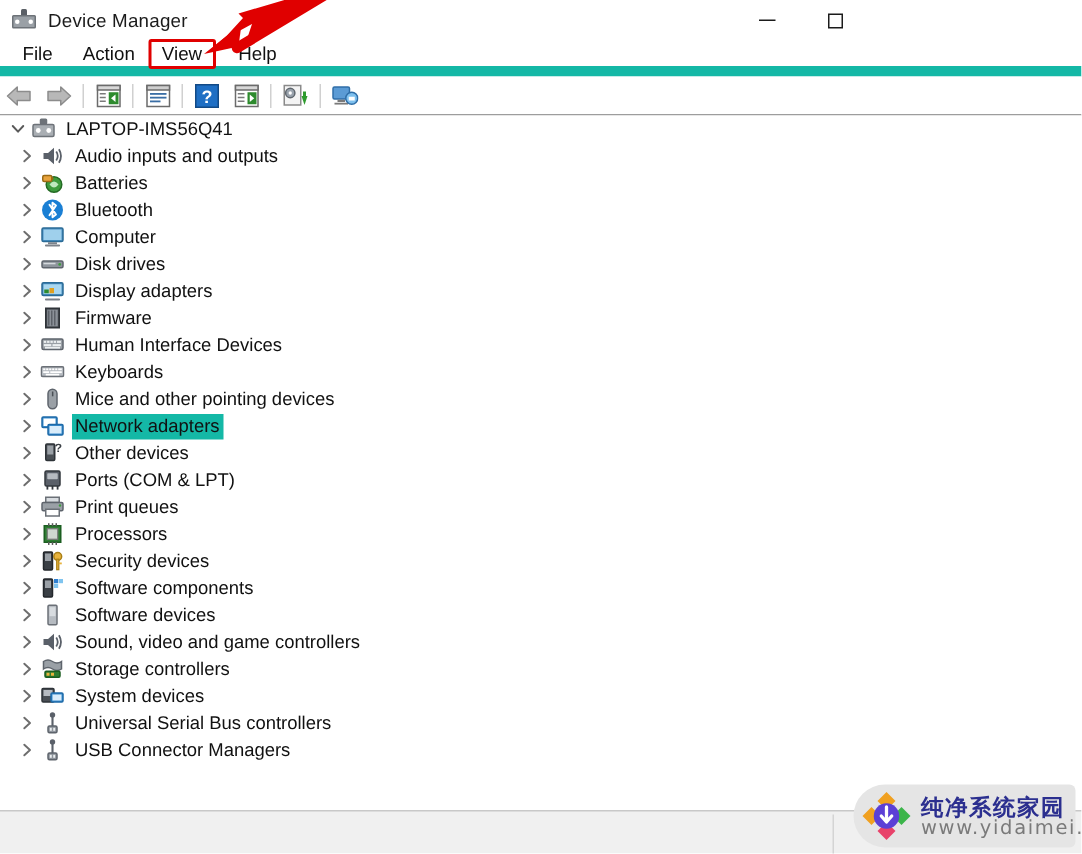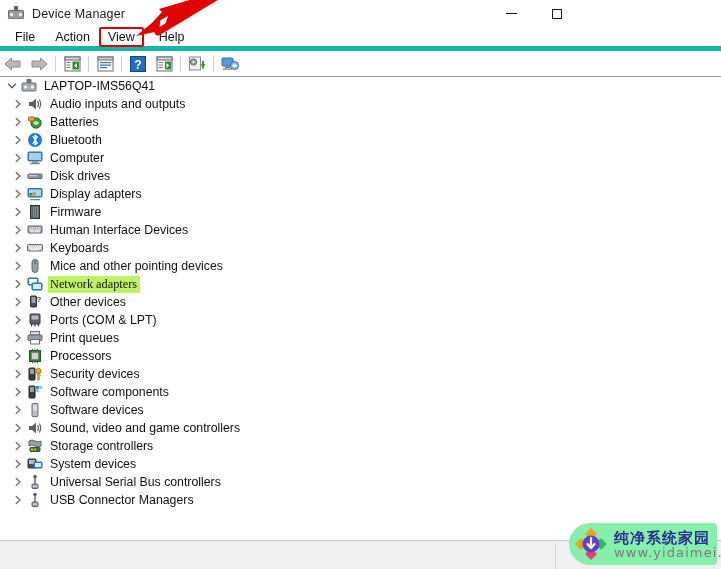--- a/index.html
+++ b/index.html
@@ -90,21 +90,21 @@
   }
 
   
   #menubar {
     position: absolute;
     left: 0; top: 27px;
     width: 721px; height: 24px;
     background: #ffffff;
     display: flex;
     align-items: center;
-    border-bottom: 5px solid #14b8a6;
+    border-bottom: 7px solid #14b8a6;
     box-sizing: border-box;
   }
   .menu-item {
     font-size: 12.5px;
     color: #101010;
     padding: 3px 9px;
     margin-left: 2px;
     white-space: nowrap;
     position: relative;
   }
@@ -175,22 +175,21 @@
     flex: 0 0 auto;
     margin-right: 5px;
     margin-left: 1px;
     position: relative;
   }
   .tree-label {
     padding: 1px 3px 1px 2px;
     line-height: 15px;
   }
   .tree-row.selected .tree-label {
-    background: #bef264;
-    font-family: Liberation Serif, serif;
+    background: #14b8a6;
   }
 
   
   #statusbar {
     position: absolute;
     left: 0; top: 540px;
     width: 721px; height: 29px;
     background: #f0f0f0;
     border-top: 1px solid #c8c8c8;
     box-sizing: border-box;
@@ -215,21 +214,21 @@
     width: 95px; height: 42px;
     pointer-events: none;
     z-index: 9;
   }
 
   
   #watermark {
     position: absolute;
     right: 4px; bottom: 4px;
     width: 148px; height: 42px;
-    background: #86efac;
+    background: #e5e5e5;
     border-radius: 21px 4px 4px 21px;
     display: flex;
     align-items: center;
     z-index: 12;
   }
   #wm-logo {
     width: 34px; height: 34px;
     margin-left: 5px;
     position: relative;
     flex: 0 0 auto;

